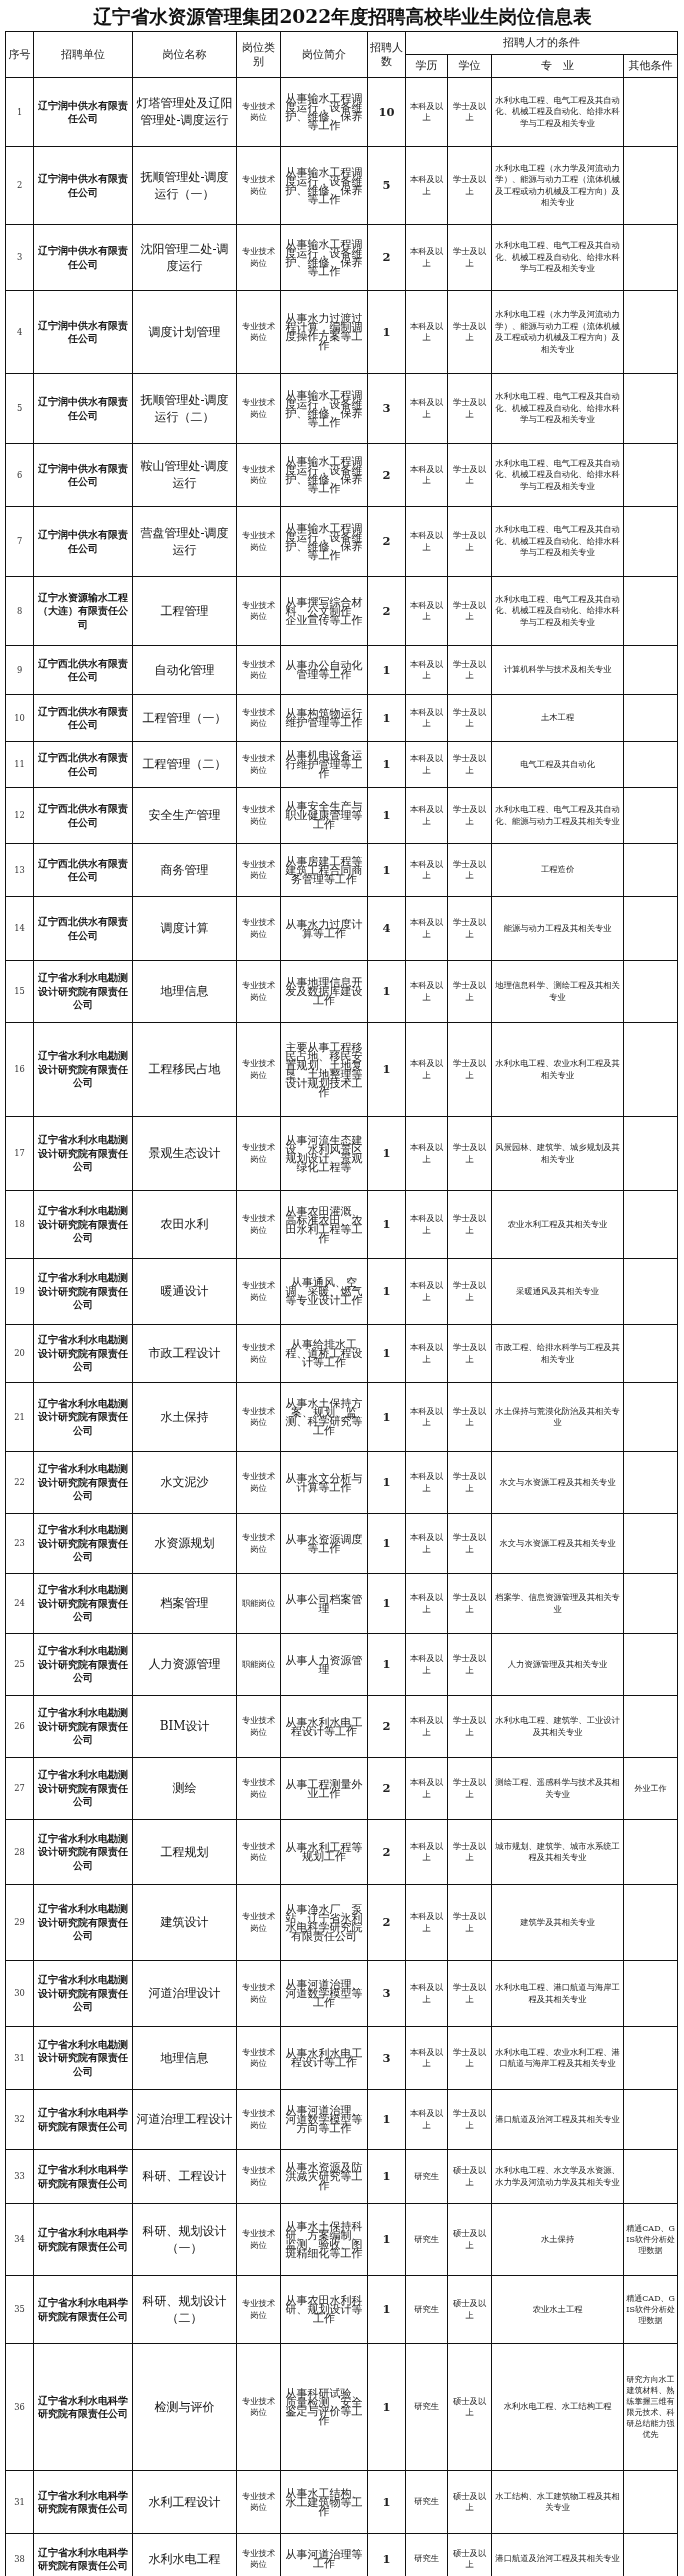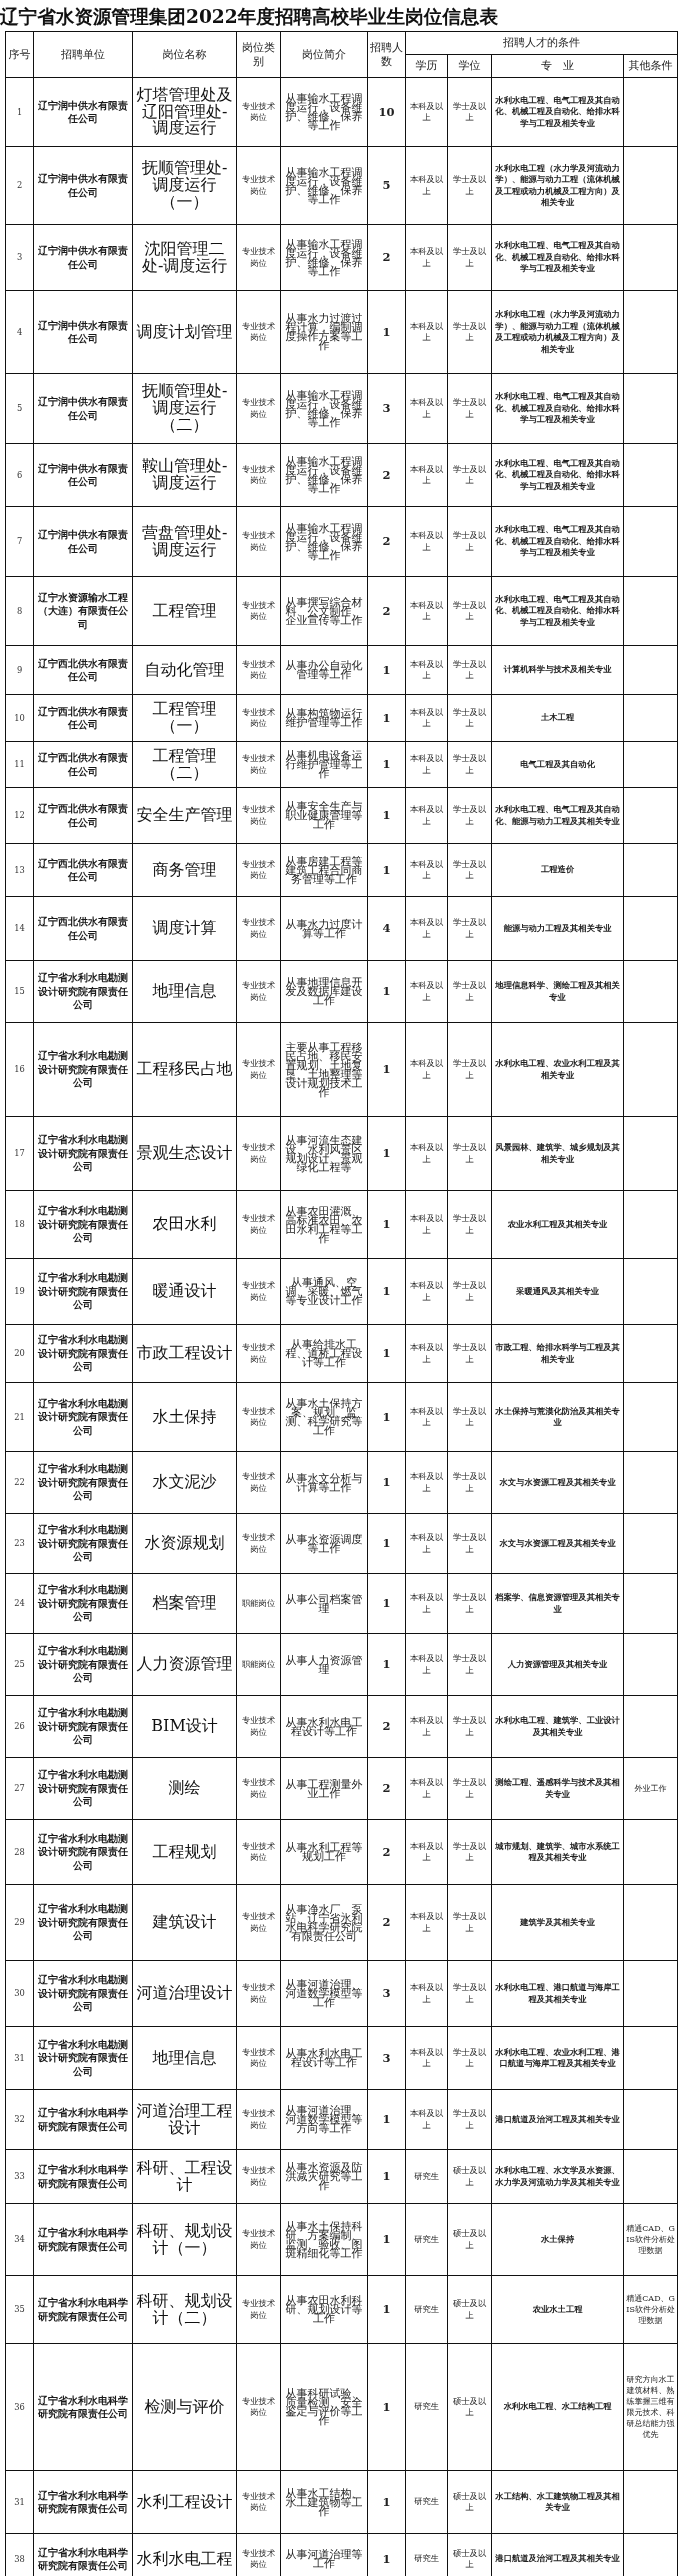--- a/index.html
+++ b/index.html
@@ -1,35 +1,35 @@
 <!DOCTYPE html>
 <html style="font-size:10.3px"><head>
 <meta charset="utf-8">
 <style>
   html, body { margin: 0; padding: 0; background: #ffffff; }
   body { width: 685px; height: 2576px; position: relative; overflow: hidden;
          font-family: "DejaVu Serif", "Liberation Serif", serif; color: #1a1a1a; }
   .title { position: absolute; left: 0; top: 3.8px; width: 685px; height: 26px;
-           font-size: 18.6px; font-weight: bold; letter-spacing: 0px;
+           text-align: center; font-size: 18.6px; font-weight: bold; letter-spacing: 0px;
            line-height: 26px; color: #111; }
   table.grid { position: absolute; left: 5.1px; top: 31px; border-collapse: collapse;
                table-layout: fixed; width: 673px; }
   table.grid td, table.grid th { border: 1px solid #111; padding: 1.3px 1.9px; text-align: center;
                vertical-align: middle; overflow: hidden; word-break: break-all; }
   th { font-weight: normal; font-size: 10.3px; line-height: 14px; }
   th.big { font-size: 11px; }
   td { font-size: 8.3px; line-height: 11px; color: #222; }
   td.seq { font-size: 8.3px; color: #333; }
   td.unit { font-size: 10px; line-height: 13.5px; font-weight: bold; color: #1a1a1a; }
-  td.pos { font-size: 16px; line-height: 16.7px; color: #111; }
+  td.pos { font-size: 12px; line-height: 16.7px; color: #111; }
   td.cat { font-size: 8.3px; line-height: 11.5px; }
   td.desc { font-size: 11px; line-height: 9px; }
   td.num { font-size: 11.5px; font-weight: bold; }
   td.edu, td.deg { font-size: 8.3px; line-height: 11.5px; }
-  td.major { font-size: 8.3px; line-height: 11.5px; font-weight: bold; }
+  td.major { font-size: 8.3px; line-height: 11.5px; }
   td.other { font-size: 8px; line-height: 11px; }
 </style>
 </head>
 <body>
 
 <div class="title">辽宁省水资源管理集团2022年度招聘高校毕业生岗位信息表</div>
 
 <table class="grid">
   <colgroup>
     <col style="width:28px">

